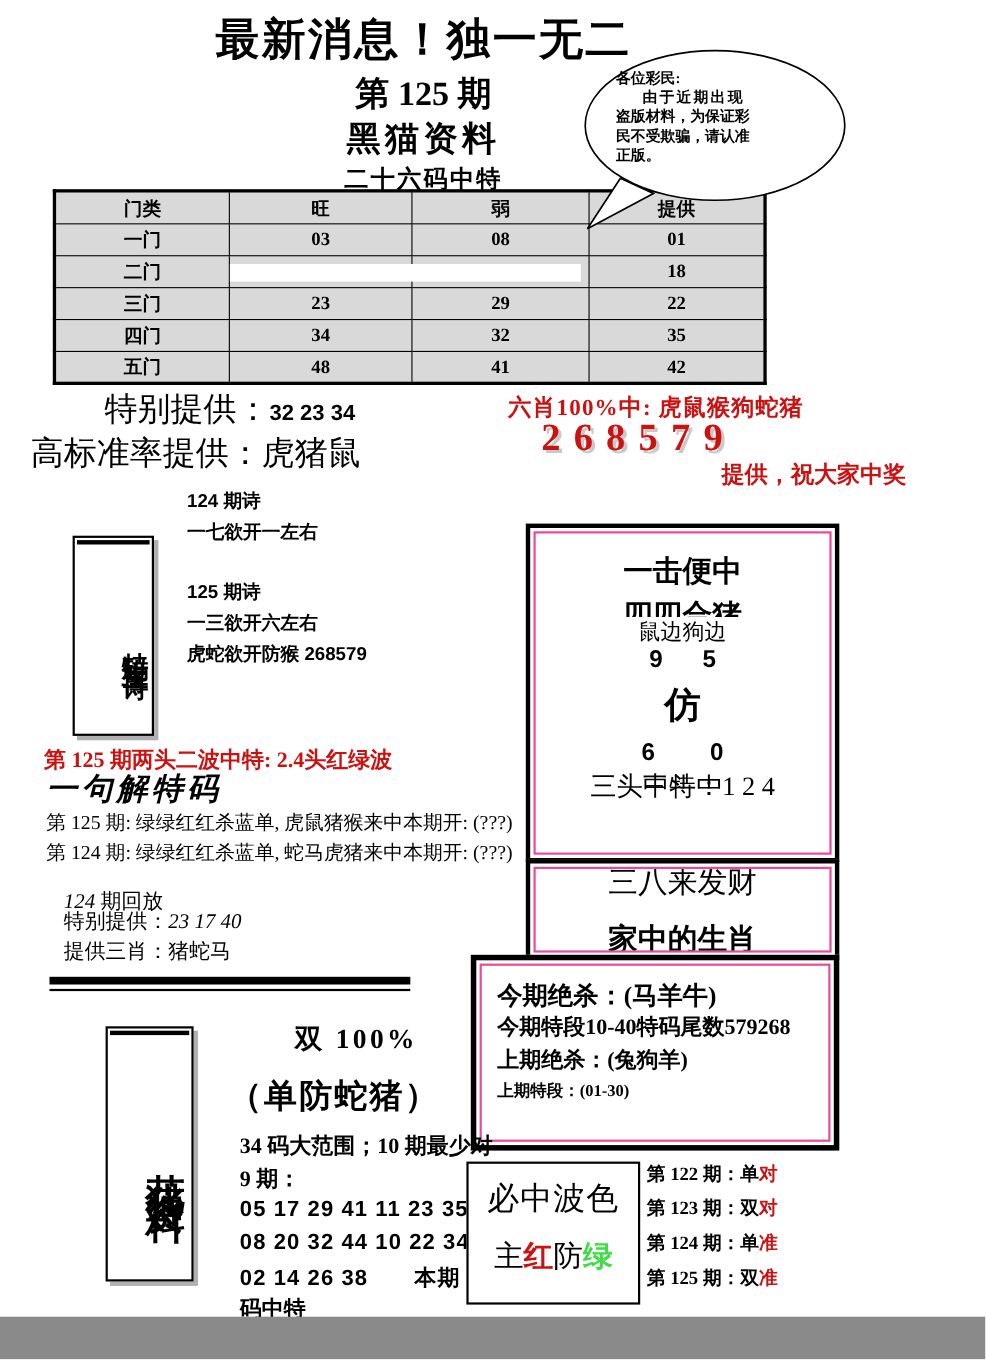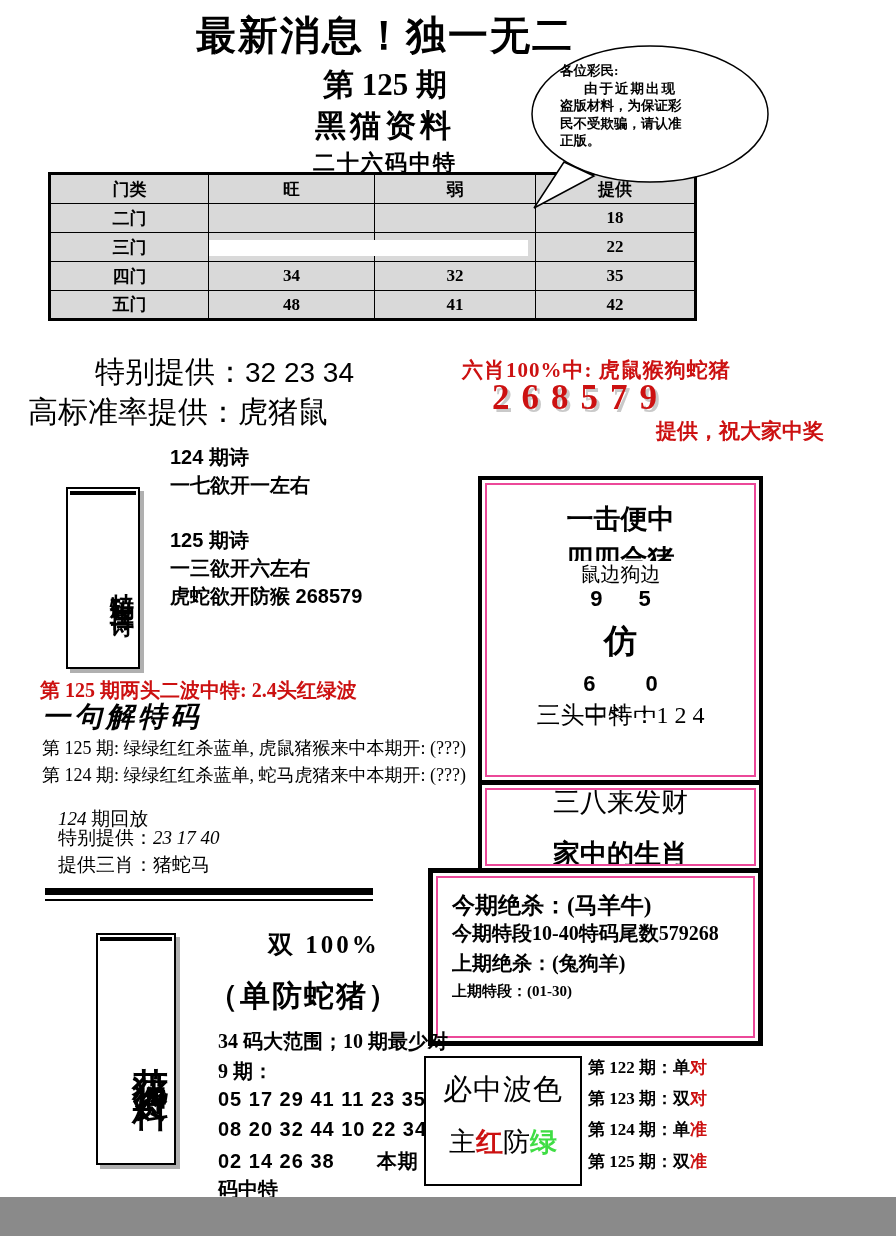--- a/index.html
+++ b/index.html
@@ -27,40 +27,40 @@
   
   table.grid{position:absolute;left:48px;top:172px;border-collapse:collapse;border:3px solid #000;z-index:1;}
   table.grid td,table.grid th{border:1px solid #000;background:#d9d9d9;font-weight:bold;font-size:17px;
     text-align:center;padding:0;font-family:"Liberation Serif",serif;}
   .c0{width:157px;} .c1{width:165px;} .c2{width:160px;} .c3{width:158px;}
   tr.hrow{height:30px;} tr.drow{height:29px;}
   .whiteband{left:209px;top:240px;width:319px;height:16px;background:#fff;z-index:2;}
 
   
   .sp-offer{left:95px;top:352px;font-size:30px;}
-  .sp-offer .val{font-family:"Liberation Sans",sans-serif;font-weight:normal;font-size:28px;margin-top:39px;}
+  .sp-offer .val{font-family:"Liberation Sans",sans-serif;font-weight:bold;font-size:20px;margin-top:39px;}
   .hi-offer{left:28px;top:392px;font-size:30px;}
 
   
   .six-line{left:462px;top:356px;font-size:21px;font-weight:bold;letter-spacing:1px;}
   .digits{left:492px;top:378px;font-size:35px;font-weight:bold;letter-spacing:12px;text-shadow:3px 3px 0 #c9c9c9;}
   .wish{left:656px;top:417px;font-size:21px;font-weight:bold;}
 
   
   .vbox{border:2px solid #000;box-shadow:4px 4px 0 #b0b0b0;background:#fff;}
   .vbox .topbar{position:absolute;left:2px;right:2px;top:2px;height:4px;background:#000;}
   .vbox .vtext{position:absolute;left:0;right:0;top:14px;bottom:0;writing-mode:vertical-rl;
     text-orientation:upright;margin:auto;text-align:center;font-weight:bold;}
   .poembox{left:66px;top:487px;width:70px;height:178px;}
   .poembox .vtext{font-size:24px;letter-spacing:5px;}
   .flowerbox{left:96px;top:933px;width:76px;height:228px;}
   .flowerbox .vtext{font-size:36px;letter-spacing:9px;}
 
   
-  .poem{left:170px;font-size:20px;font-weight:bold;font-family:"Liberation Sans",sans-serif;}
+  .poem{left:170px;font-size:17px;font-weight:bold;font-family:"Liberation Sans",sans-serif;}
 
   
   .wave-tip{left:40px;top:677px;font-size:20px;font-weight:bold;}
   .solve-title{left:42px;top:698px;font-size:28px;font-weight:bold;font-style:italic;letter-spacing:4px;}
   .solve-line{left:42px;font-size:18px;}
 
   
   .replay{left:58px;font-size:19px;}
 
   .dline{left:45px;top:888px;width:328px;height:4px;border-top:7px solid #000;border-bottom:2px solid #000;}
@@ -99,20 +99,26 @@
   <div class="abs brand">黑猫资料</div>
   <div class="abs subtitle">二十六码中特</div>
 
   <table class="grid">
     <tbody>
         <tr class="hrow">
       <th class="c0">门类</th>
       <th class="c1">旺</th>
       <th class="c2">弱</th>
       <th class="c3">提供</th>
+    </tr>
+    <tr class="drow">
+      <td>一门</td>
+      <td>03</td>
+      <td>08</td>
+      <td>01</td>
     </tr>
     <tr class="drow">
       <td>二门</td>
       <td></td>
       <td></td>
       <td>18</td>
     </tr>
     <tr class="drow">
       <td>三门</td>
       <td>23</td>

